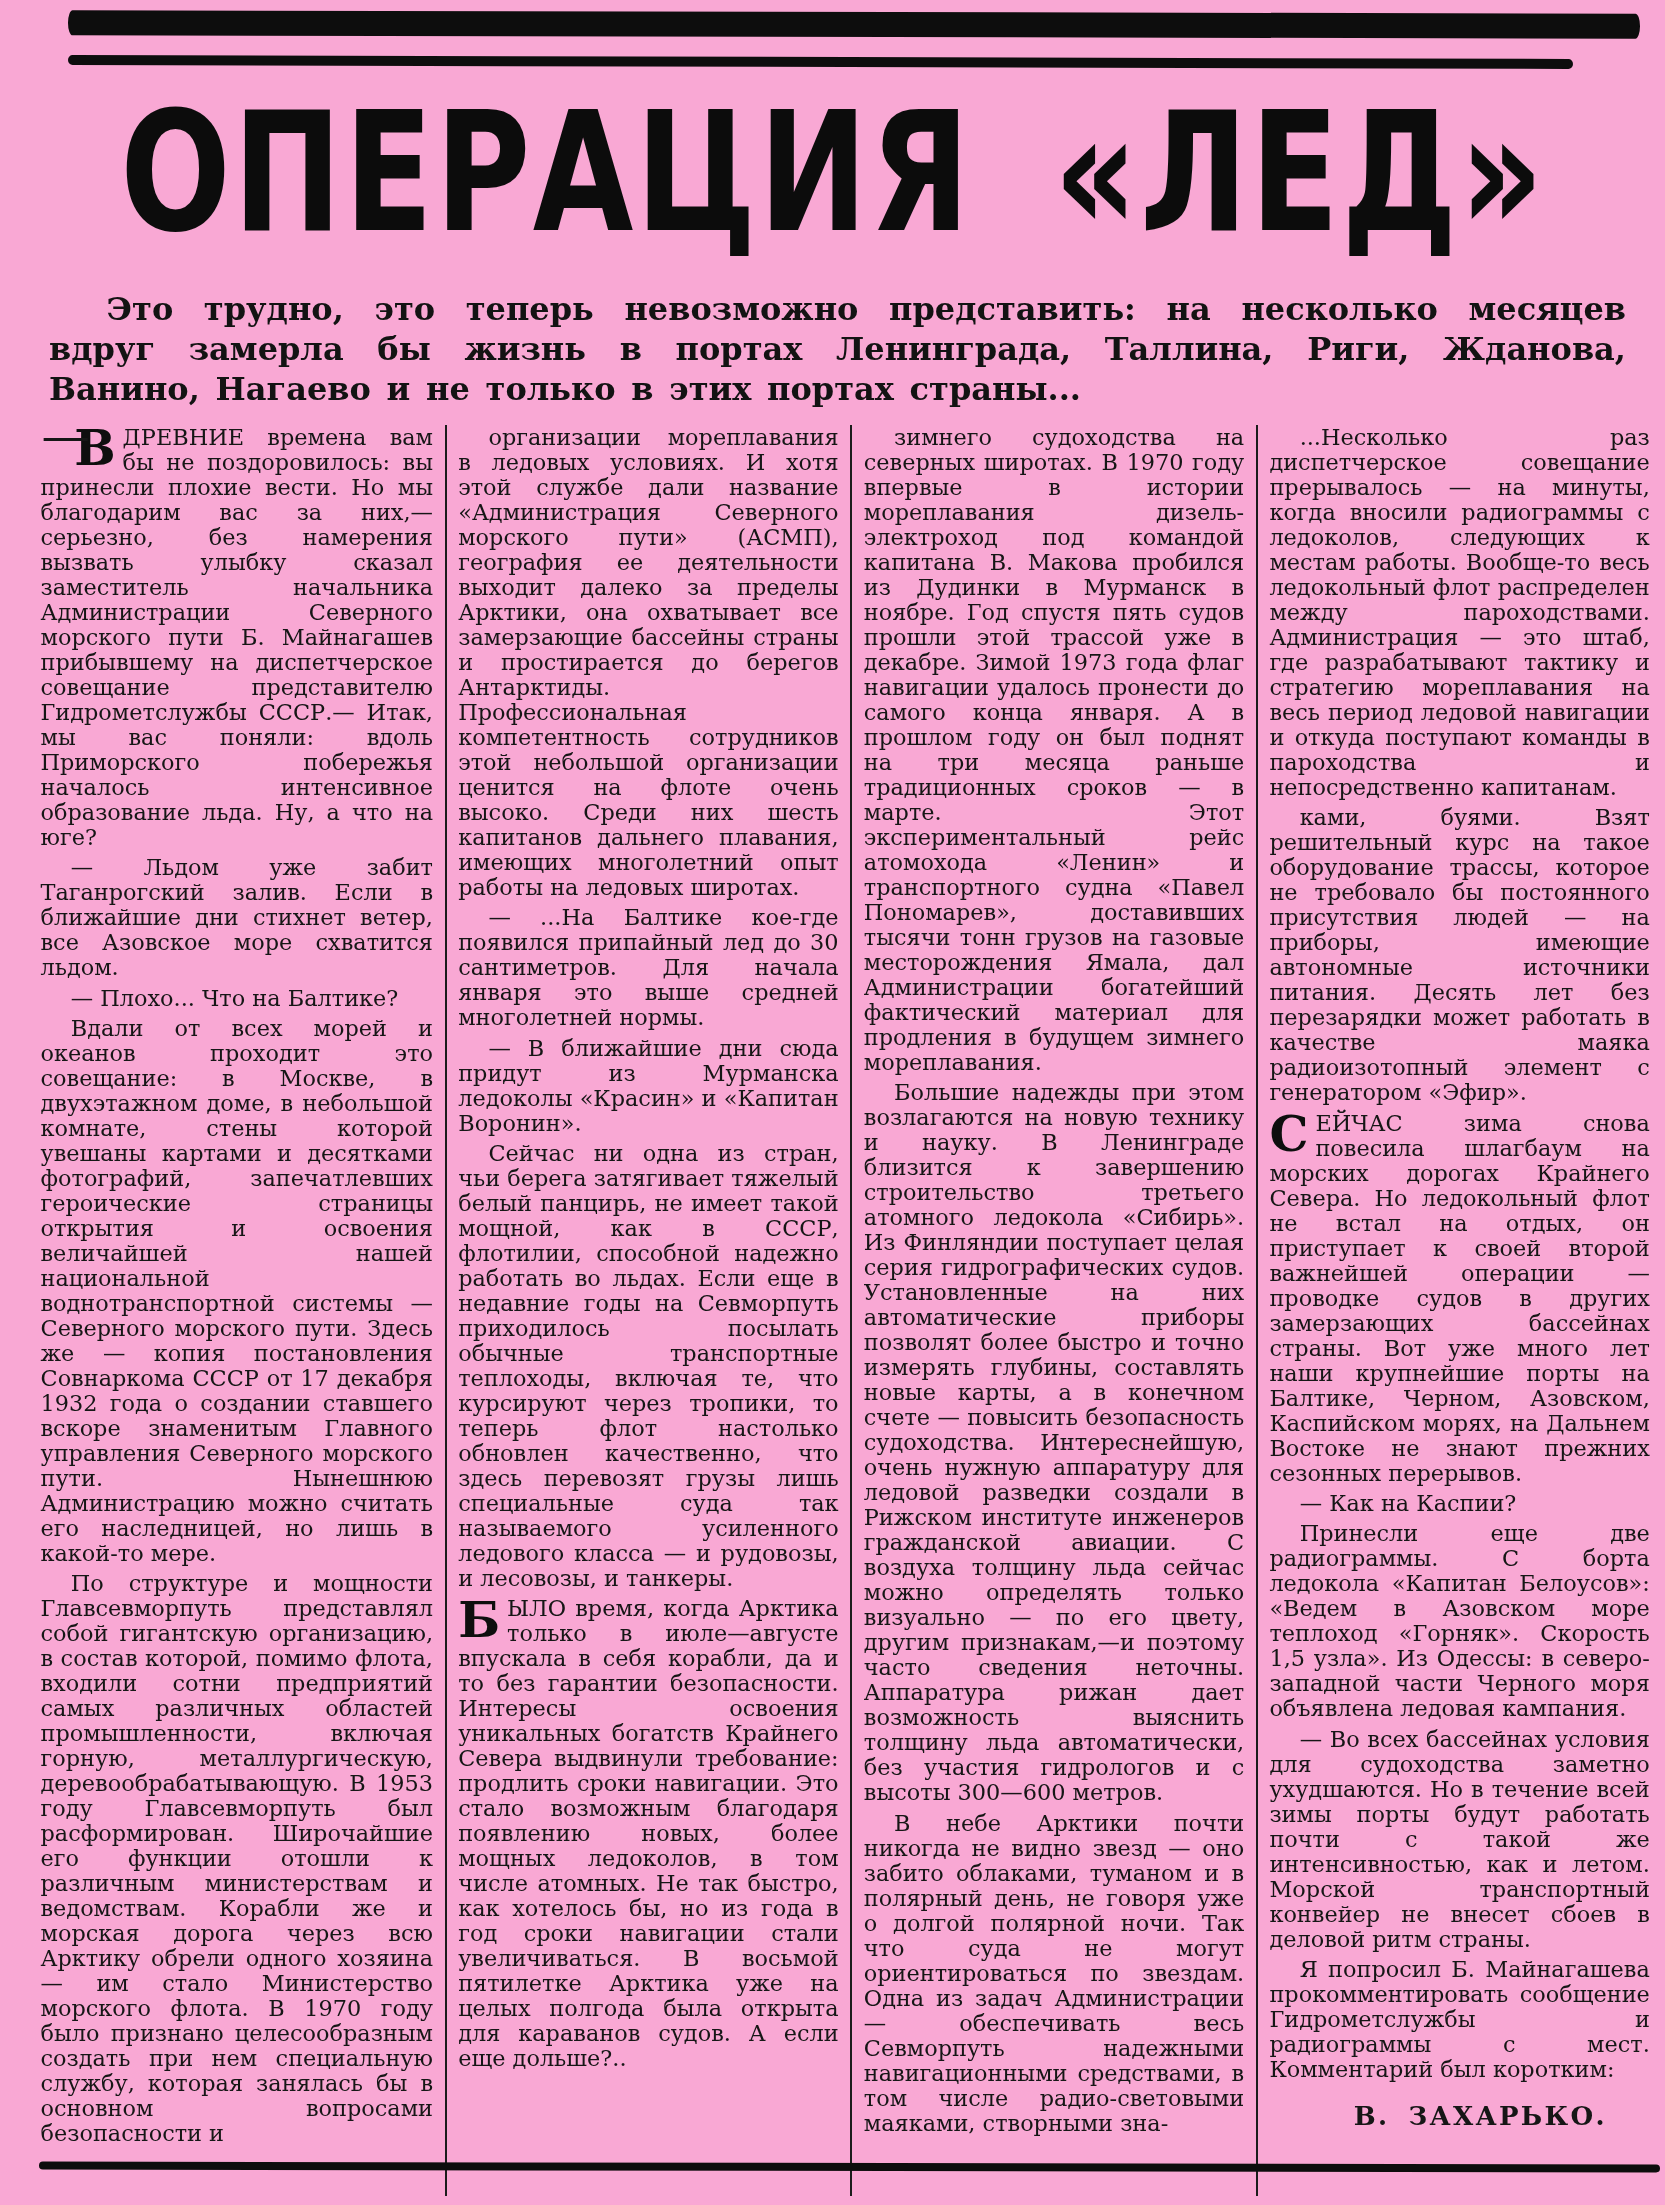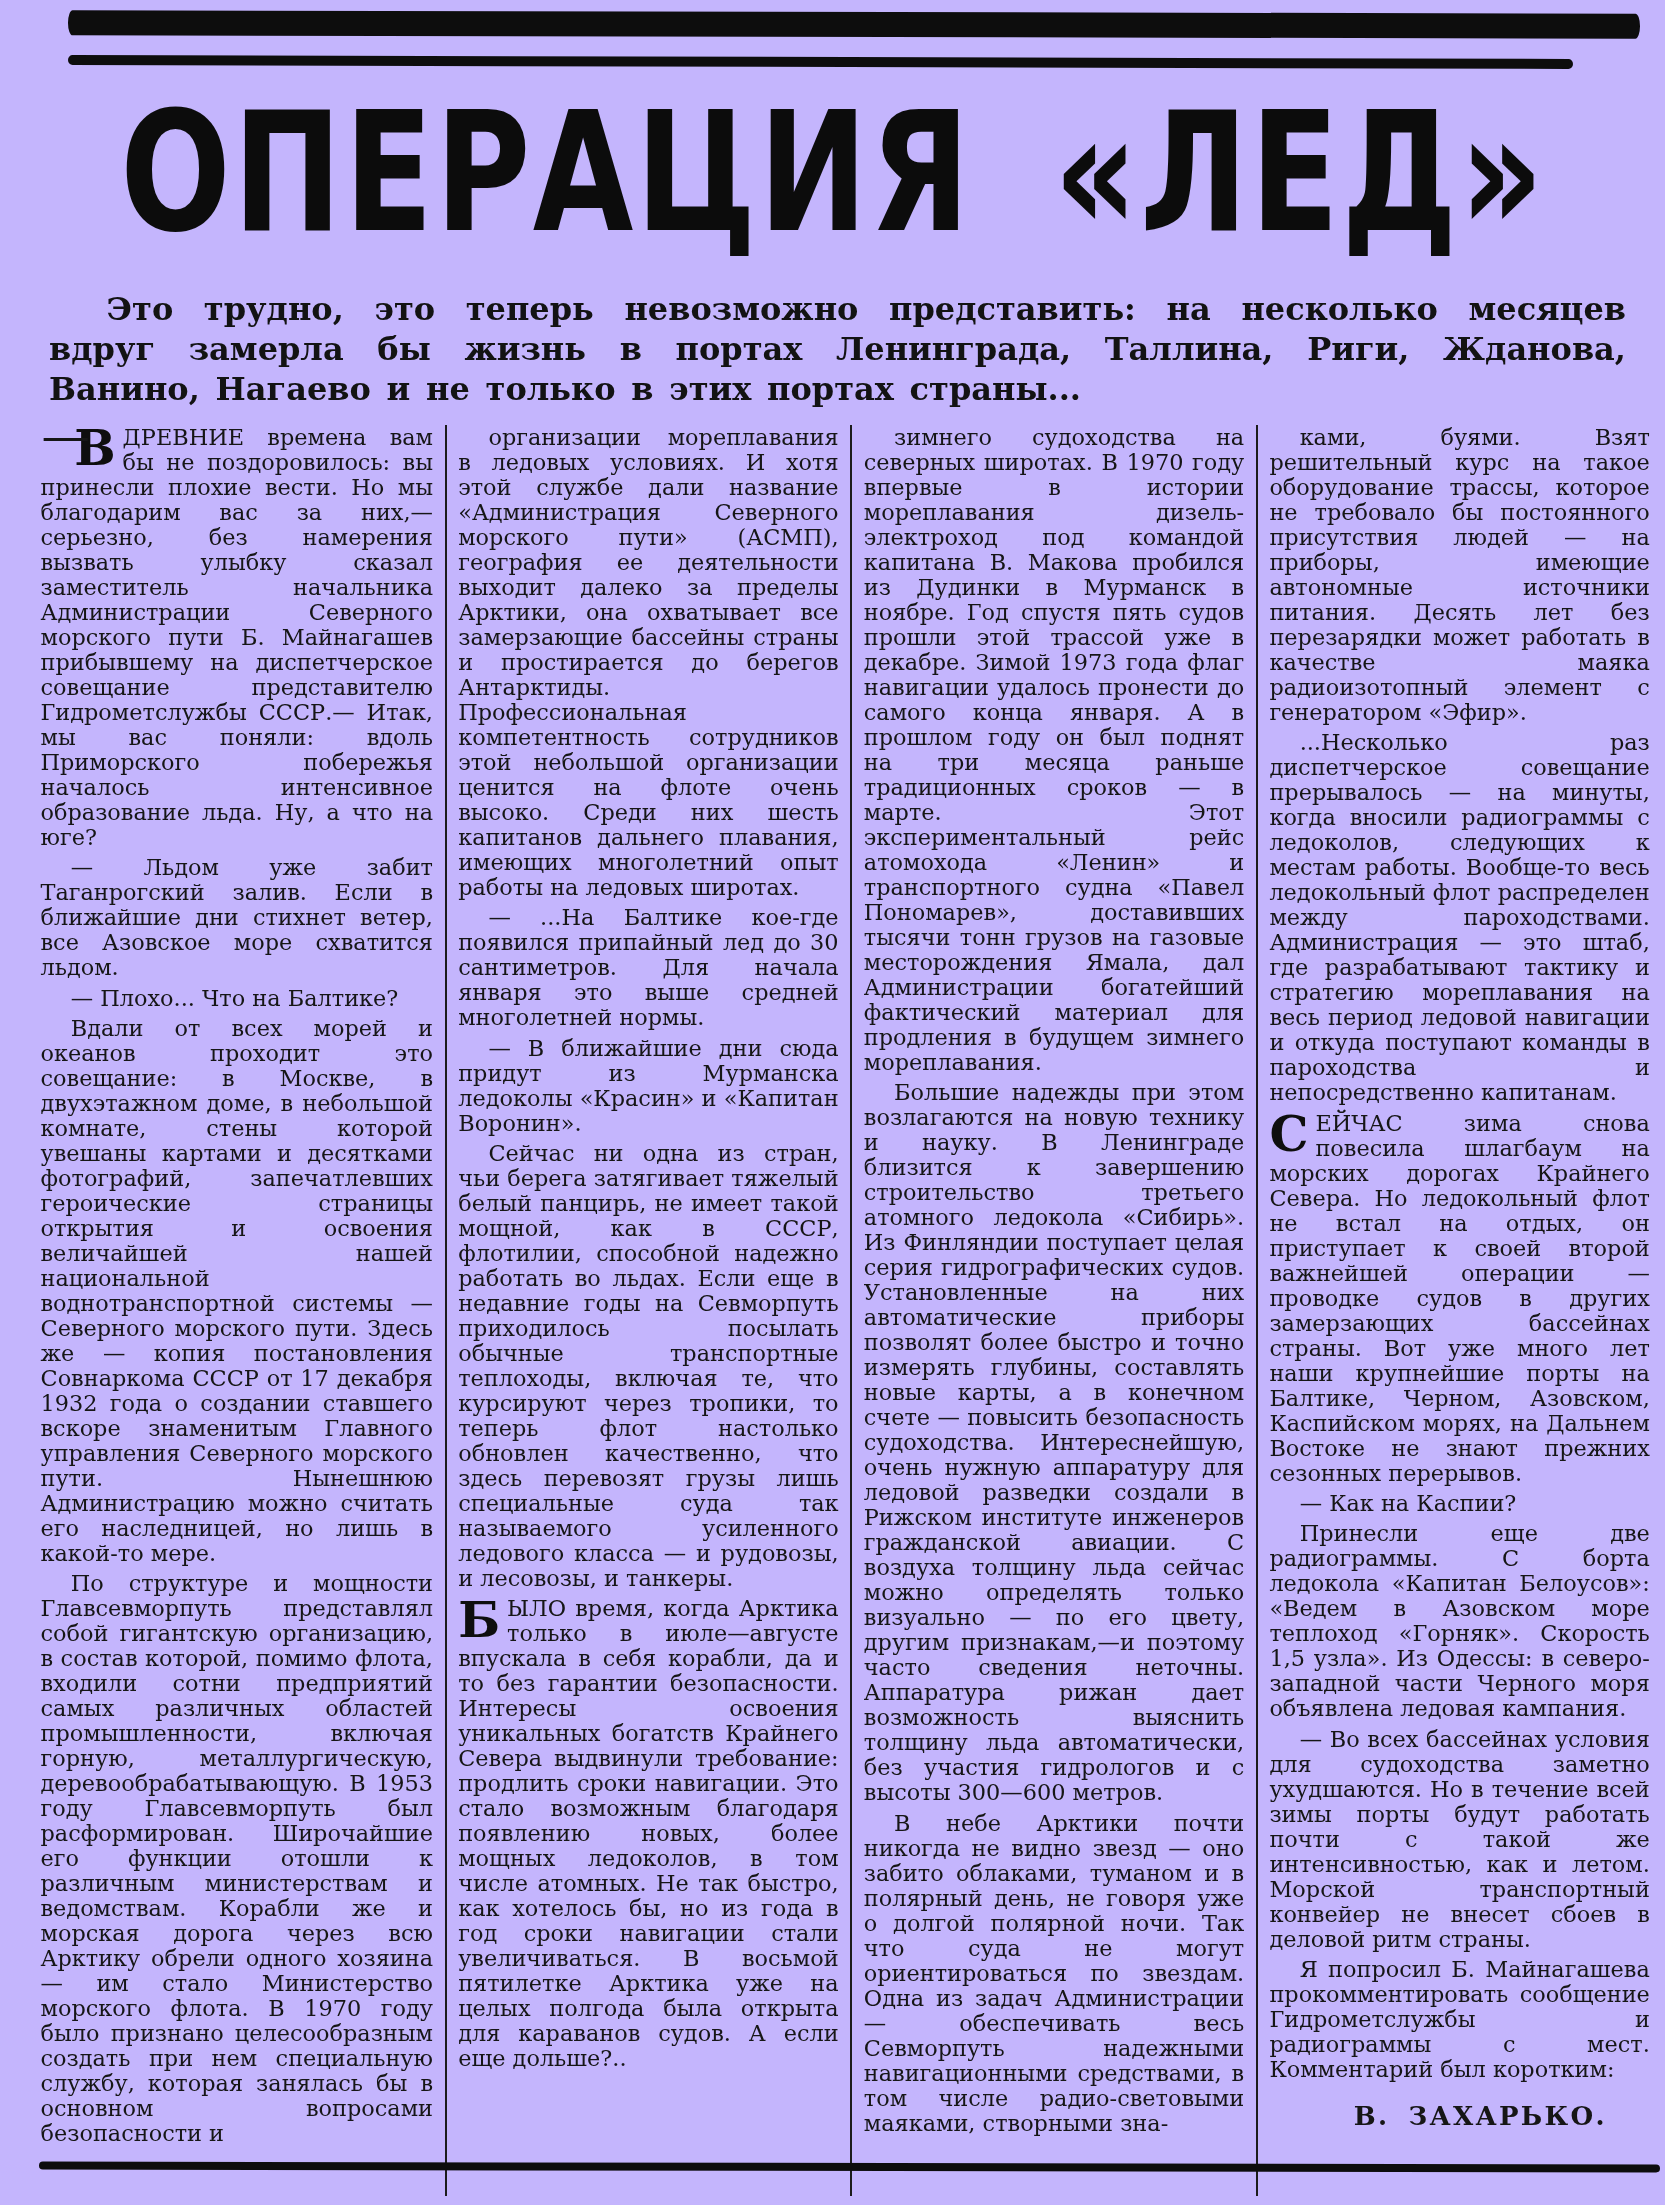--- a/index.html
+++ b/index.html
@@ -2,21 +2,21 @@
 <html lang="ru" style="font-size:12.4px"><head>
 <meta charset="utf-8">
 <style>
   html, body { margin: 0; padding: 0; background: #d8d6d0; }
   * { box-sizing: border-box; }
   .page {
     position: relative;
     width: 1666px;
     height: 2205px;
     margin: 0 auto;
-    background: #c4b5fd;
+    background: #f9a8d4;
     color: #161616;
     overflow: hidden;
     font-family: "DejaVu Serif", "Liberation Serif", serif;
   }
   .rule-bar {
     background: #0d0d0d;
     border-radius: 4.6px / 50%;
   }
   .rule-bar.thick {
     height: 25px;
@@ -147,22 +147,22 @@
         <p>— В ближайшие дни сюда придут из Мурманска ледоколы «Красин» и «Капитан Воронин».</p>
         <p>Сейчас ни одна из стран, чьи берега затягивает тяжелый белый панцирь, не имеет такой мощной, как в СССР, флотилии, способной надежно работать во льдах. Если еще в недавние годы на Севморпуть приходилось посылать обычные транспортные теплоходы, включая те, что курсируют через тропики, то теперь флот настолько обновлен качественно, что здесь перевозят грузы лишь специальные суда так называемого усиленного ледового класса — и рудовозы, и лесовозы, и танкеры.</p>
         <p class="has-drop"><span class="dropcap">Б</span>ЫЛО время, когда Арктика только в июле—августе впускала в себя корабли, да и то без гарантии безопасности. Интересы освоения уникальных богатств Крайнего Севера выдвинули требование: продлить сроки навигации. Это стало возможным благодаря появлению новых, более мощных ледоколов, в том числе атомных. Не так быстро, как хотелось бы, но из года в год сроки навигации стали увеличиваться. В восьмой пятилетке Арктика уже на целых полгода была открыта для караванов судов. А если еще дольше?..</p>
       </div>
       <div class="col">
         <p>зимнего судоходства на северных широтах. В 1970 году впервые в истории мореплавания дизель-электроход под командой капитана В. Макова пробился из Дудинки в Мурманск в ноябре. Год спустя пять судов прошли этой трассой уже в декабре. Зимой 1973 года флаг навигации удалось пронести до самого конца января. А в прошлом году он был поднят на три месяца раньше традиционных сроков — в марте. Этот экспериментальный рейс атомохода «Ленин» и транспортного судна «Павел Пономарев», доставивших тысячи тонн грузов на газовые месторождения Ямала, дал Администрации богатейший фактический материал для продления в будущем зимнего мореплавания.</p>
         <p>Большие надежды при этом возлагаются на новую технику и науку. В Ленинграде близится к завершению строительство третьего атомного ледокола «Сибирь». Из Финляндии поступает целая серия гидрографических судов. Установленные на них автоматические приборы позволят более быстро и точно измерять глубины, составлять новые карты, а в конечном счете — повысить безопасность судоходства. Интереснейшую, очень нужную аппаратуру для ледовой разведки создали в Рижском институте инженеров гражданской авиации. С воздуха толщину льда сейчас можно определять только визуально — по его цвету, другим признакам,—и поэтому часто сведения неточны. Аппаратура рижан дает возможность выяснить толщину льда автоматически, без участия гидрологов и с высоты 300—600 метров.</p>
         <p>В небе Арктики почти никогда не видно звезд — оно забито облаками, туманом и в полярный день, не говоря уже о долгой полярной ночи. Так что суда не могут ориентироваться по звездам. Одна из задач Администрации — обеспечивать весь Севморпуть надежными навигационными средствами, в том числе радио-световыми маяками, створными зна-</p>
       </div>
       <div class="col">
+        <p>...Несколько раз диспетчерское совещание прерывалось — на минуты, когда вносили радиограммы с ледоколов, следующих к местам работы. Вообще-то весь ледокольный флот распределен между пароходствами. Администрация — это штаб, где разрабатывают тактику и стратегию мореплавания на весь период ледовой навигации и откуда поступают команды в пароходства и непосредственно капитанам.</p>
         <p>ками, буями. Взят решительный курс на такое оборудование трассы, которое не требовало бы постоянного присутствия людей — на приборы, имеющие автономные источники питания. Десять лет без перезарядки может работать в качестве маяка радиоизотопный элемент с генератором «Эфир».</p>
-        <p>...Несколько раз диспетчерское совещание прерывалось — на минуты, когда вносили радиограммы с ледоколов, следующих к местам работы. Вообще-то весь ледокольный флот распределен между пароходствами. Администрация — это штаб, где разрабатывают тактику и стратегию мореплавания на весь период ледовой навигации и откуда поступают команды в пароходства и непосредственно капитанам.</p>
         <p class="has-drop"><span class="dropcap">С</span>ЕЙЧАС зима снова повесила шлагбаум на морских дорогах Крайнего Севера. Но ледокольный флот не встал на отдых, он приступает к своей второй важнейшей операции — проводке судов в других замерзающих бассейнах страны. Вот уже много лет наши крупнейшие порты на Балтике, Черном, Азовском, Каспийском морях, на Дальнем Востоке не знают прежних сезонных перерывов.</p>
         <p>— Как на Каспии?</p>
         <p>Принесли еще две радиограммы. С борта ледокола «Капитан Белоусов»: «Ведем в Азовском море теплоход «Горняк». Скорость 1,5 узла». Из Одессы: в северо-западной части Черного моря объявлена ледовая кампания.</p>
         <p>— Во всех бассейнах условия для судоходства заметно ухудшаются. Но в течение всей зимы порты будут работать почти с такой же интенсивностью, как и летом. Морской транспортный конвейер не внесет сбоев в деловой ритм страны.</p>
         <p>Я попросил Б. Майнагашева прокомментировать сообщение Гидрометслужбы и радиограммы с мест. Комментарий был коротким:</p>
         <p class="signature">В. ЗАХАРЬКО.</p>
       </div>
     </div>
 
   <div class="bottom-rule"></div>

